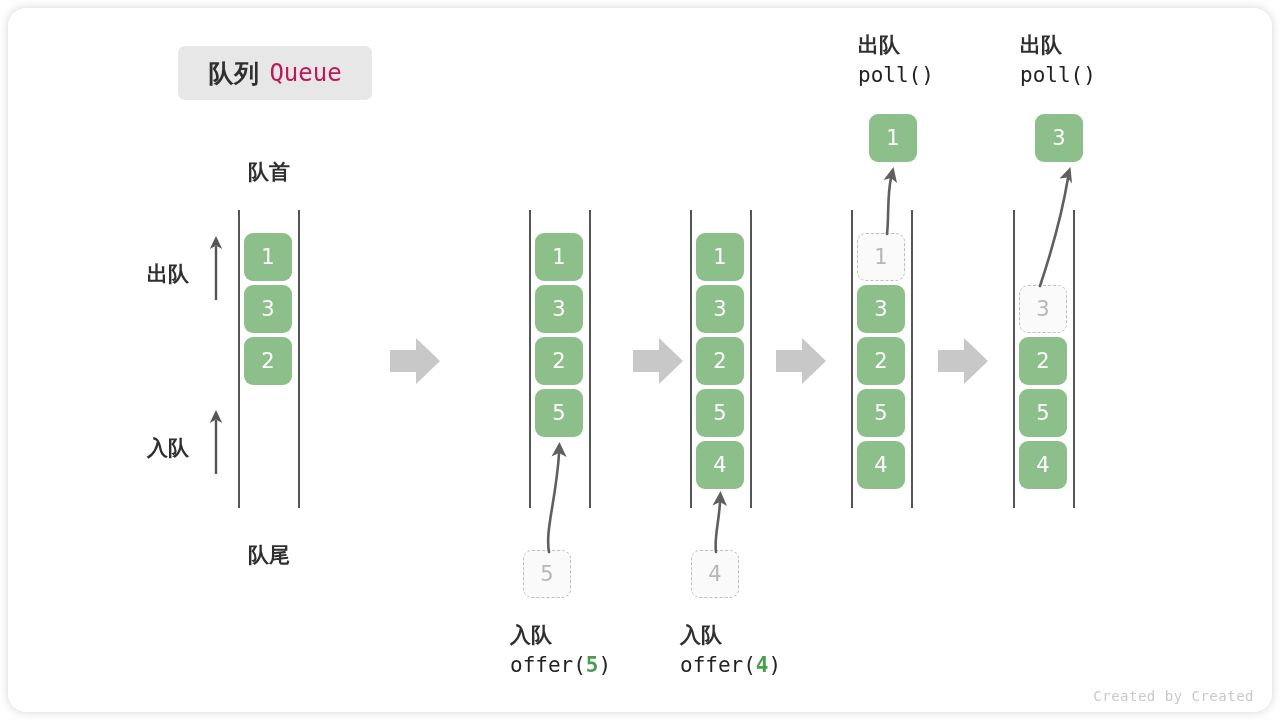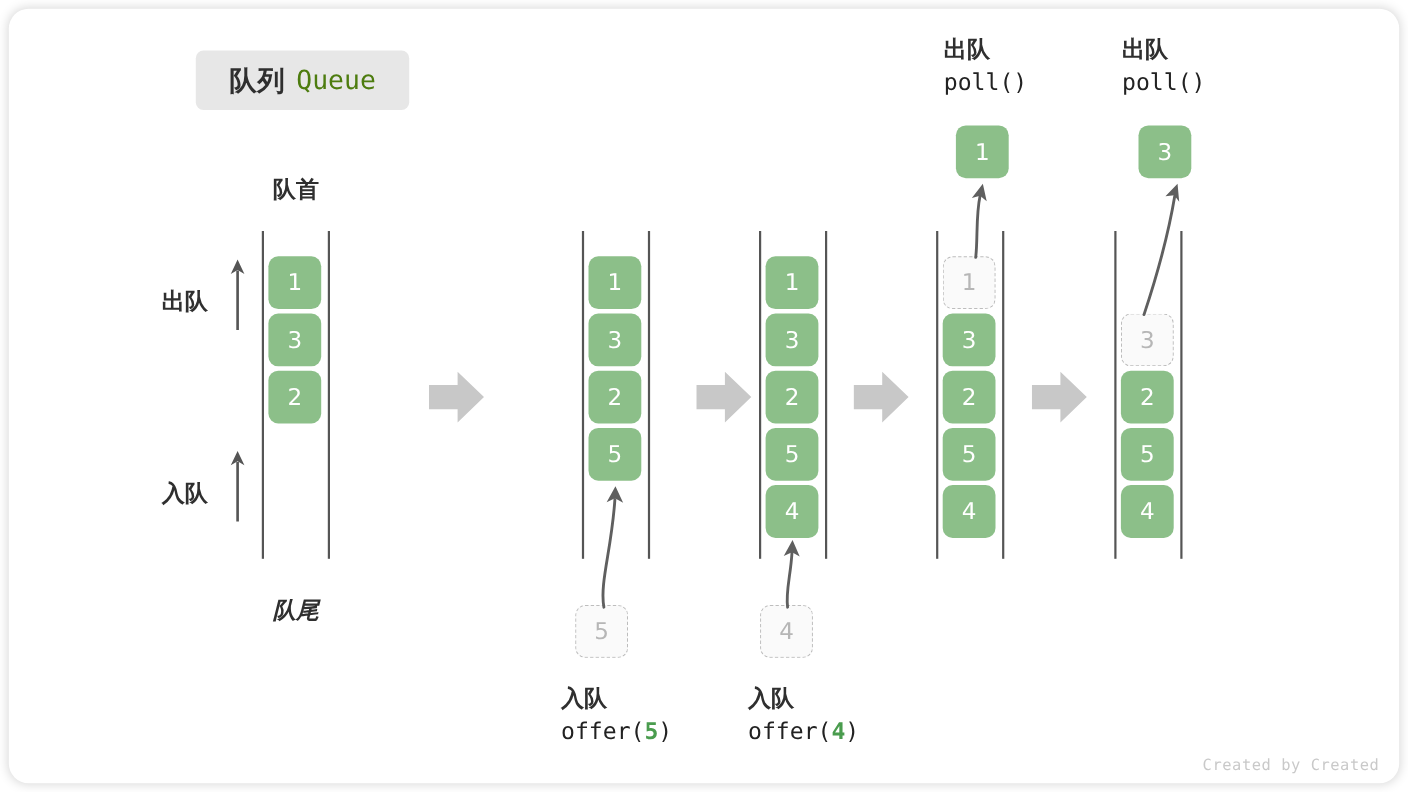--- a/index.html
+++ b/index.html
@@ -41,21 +41,21 @@
   .title-cn {
     font-size: 25px;
     font-weight: 700;
     color: #2f2f2f;
     letter-spacing: 0.5px;
   }
   .title-en {
     font-family: "DejaVu Sans Mono", "Liberation Mono", monospace;
     font-size: 24px;
     font-weight: 400;
-    color: #4d7c0f;
+    color: #be185d;
   }
 
   
   .col { position: absolute; top: 0; left: 0; }
 
   
   .rail {
     position: absolute;
     width: 1.6px;
     background: #555555;
@@ -140,21 +140,21 @@
 
 <div id="stage">
   <div class="card"></div>
 
   <div class="title-chip">
     <span class="title-cn">队列</span>
     <span class="title-en">Queue</span>
   </div>
 
   <div class="lbl lbl-head" style="left:238px; top:158px; width:62px; text-align:center;">队首</div>
-  <div class="lbl lbl-tail" style="left:238px; top:541px; width:62px; text-align:center;font-style:italic;">队尾</div>
+  <div class="lbl lbl-tail" style="left:238px; top:541px; width:62px; text-align:center;">队尾</div>
 
   <div class="lbl" style="left:147px; top:260px;">出队</div>
   <svg class="side-arrow" style="left:206px; top:232px;" width="20" height="70">
     <line x1="10" y1="68" x2="10" y2="14" stroke="#555" stroke-width="2.4"></line>
     <path d="M10 4 L16.2 17 L10 13.4 L3.8 17 Z" fill="#555"></path>
   </svg>
 
   <div class="lbl" style="left:147px; top:434px;">入队</div>
   <svg class="side-arrow" style="left:206px; top:406px;" width="20" height="70">
     <line x1="10" y1="68" x2="10" y2="14" stroke="#555" stroke-width="2.4"></line>

